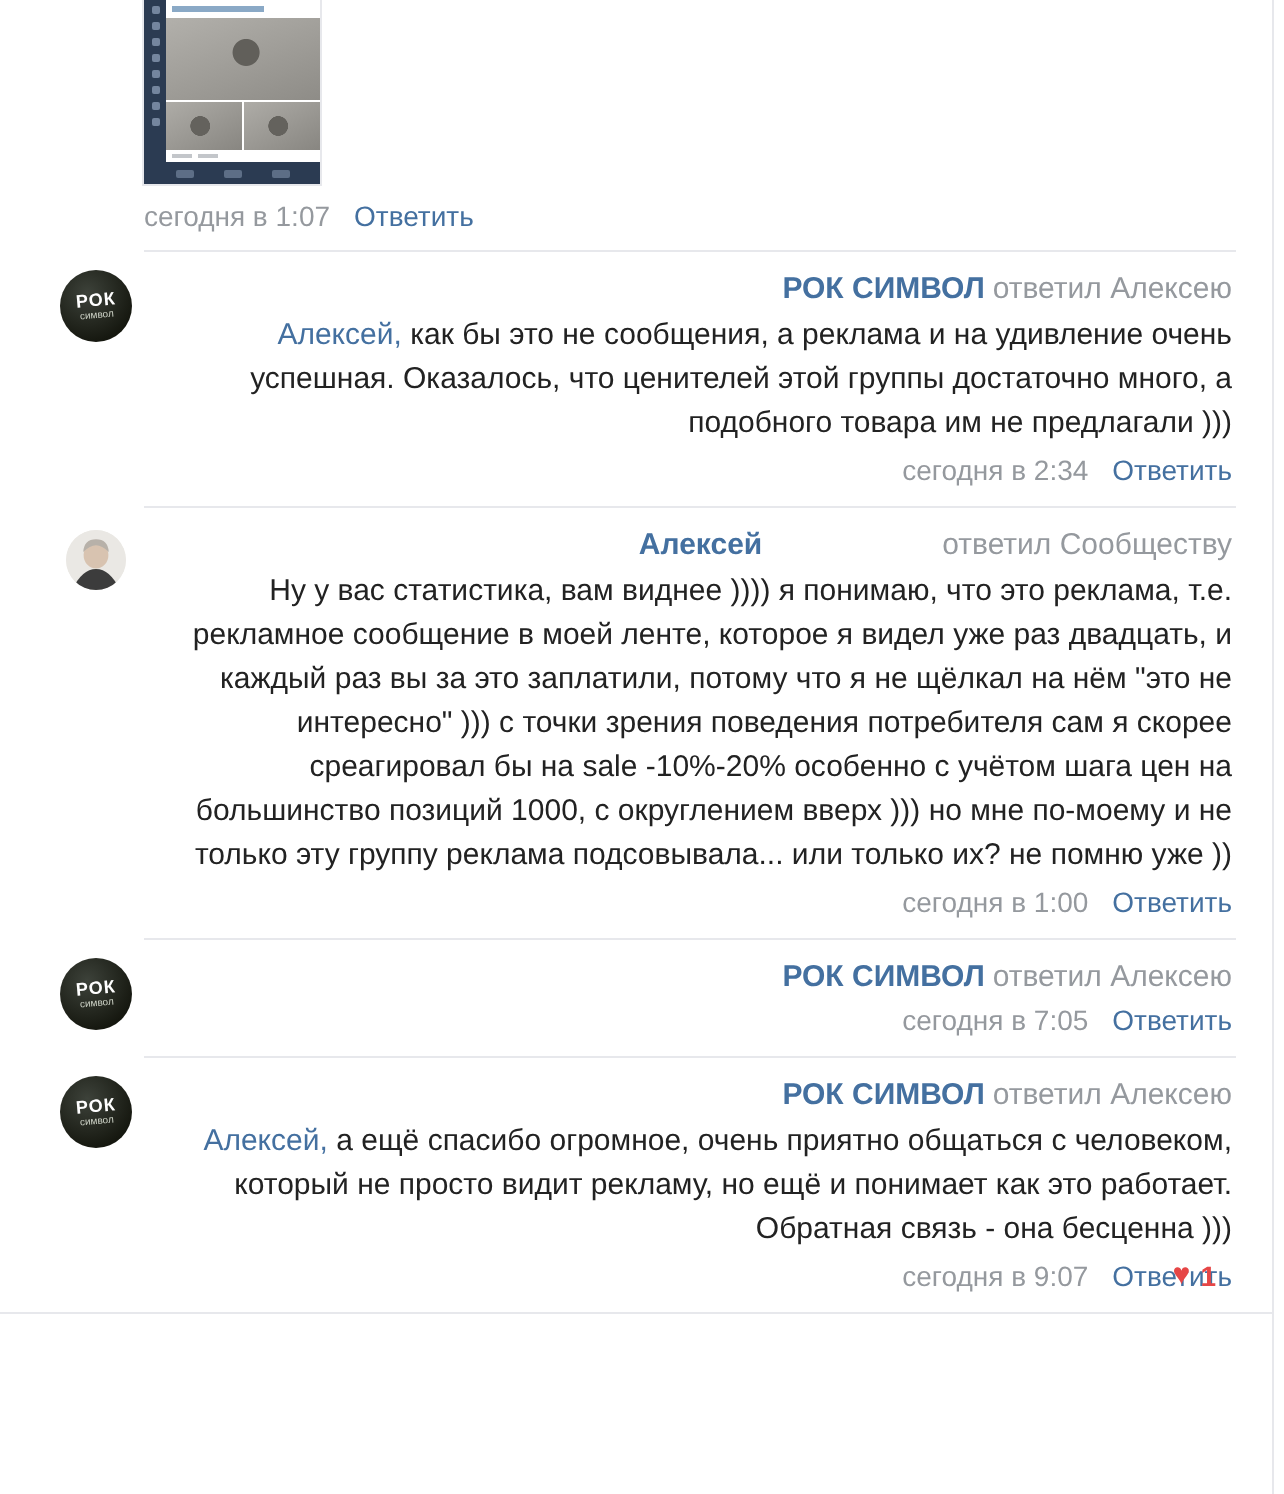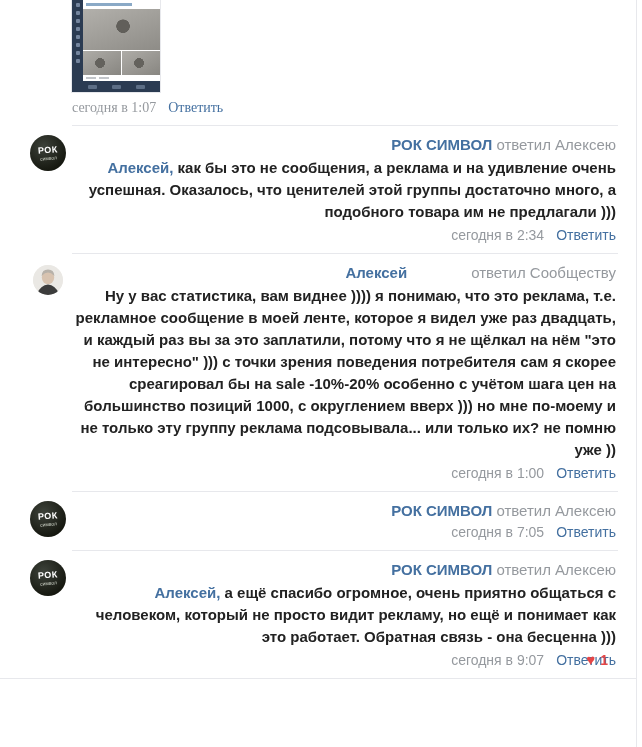--- a/index.html
+++ b/index.html
@@ -23,41 +23,41 @@
       linear-gradient(160deg,#b2b0ab,#8e8c87);}
   .thumb-photos{height:24px;display:flex;gap:1px;margin-top:1px;}
   .thumb-photo-sm{flex:1;background:
       radial-gradient(circle at 45% 50%, #64625d 0, #64625d 20%, transparent 21%),
       linear-gradient(150deg,#aeaca7,#888681);}
   .thumb-caption{height:6px;display:flex;align-items:center;gap:3px;padding-left:3px;}
   .cap-dash{width:10px;height:2px;background:#c3c6ca;}
   .thumb-bottombar{height:12px;background:#2b3b52;display:flex;align-items:center;justify-content:space-around;padding:0 8px;}
   .bb-glyph{width:9px;height:4px;background:#5d6e86;border-radius:1px;}
 
-  .post-meta{margin:7px 0 8px;font-size:14px;line-height:18px;color:#95999e;font-family:Liberation Serif, serif;}
+  .post-meta{margin:7px 0 8px;font-size:14px;line-height:18px;color:#95999e;}
   a.reply{color:#4470a0;margin-left:12px;text-decoration:none;cursor:pointer;}
 
   
   .sep{border-top:1px solid #e7e8ec;margin:0 18px 0 72px;height:0;}
   .sep.full{margin:0;}
 
   
   .comment{display:flex;padding:9px 20px 9px 30px;}
   .avatar{width:36px;height:36px;border-radius:50%;margin-right:6px;flex-shrink:0;cursor:pointer;overflow:hidden;}
   .avatar.rock{background:radial-gradient(circle at 38% 32%, #3d423a 0, #15170f 75%);
     display:flex;flex-direction:column;align-items:center;justify-content:center;color:#fff;}
   .rock-l1{font-size:9px;font-weight:bold;line-height:9px;transform:rotate(-5deg);letter-spacing:.5px;}
   .rock-l2{font-size:5px;line-height:6px;color:#cdd2c6;transform:rotate(-5deg);}
   .avatar.person{width:30px;height:30px;margin:2px 9px 0 3px;background:#eceae6;}
   .content{flex:1;min-width:0;text-align:right;}
   .chead{font-size:15px;line-height:19px;}
   .author{font-weight:bold;color:#4470a0;text-decoration:none;cursor:pointer;}
   .context{color:#95999e;margin-left:4px;}
-  .context.gap{margin-left:64px;}
-  .cbody{font-size:15px;line-height:22px;color:#222;margin-top:3px;word-wrap:break-word;font-weight:bold;}
+  .context.gap{margin-left:90px;}
+  .cbody{font-size:15px;line-height:22px;color:#222;margin-top:3px;word-wrap:break-word;}
   .mention{color:#4470a0;text-decoration:none;cursor:pointer;}
   .cmeta{margin-top:3px;font-size:14px;line-height:18px;color:#95999e;position:relative;}
   .likes{position:absolute;right:8px;top:0;display:flex;align-items:center;gap:5px;color:#e64646;font-weight:bold;font-size:14px;cursor:pointer;}
   .heart{font-size:15px;line-height:14px;}
 </style>
 </head>
 <body>
 
 <div class="page">
 

